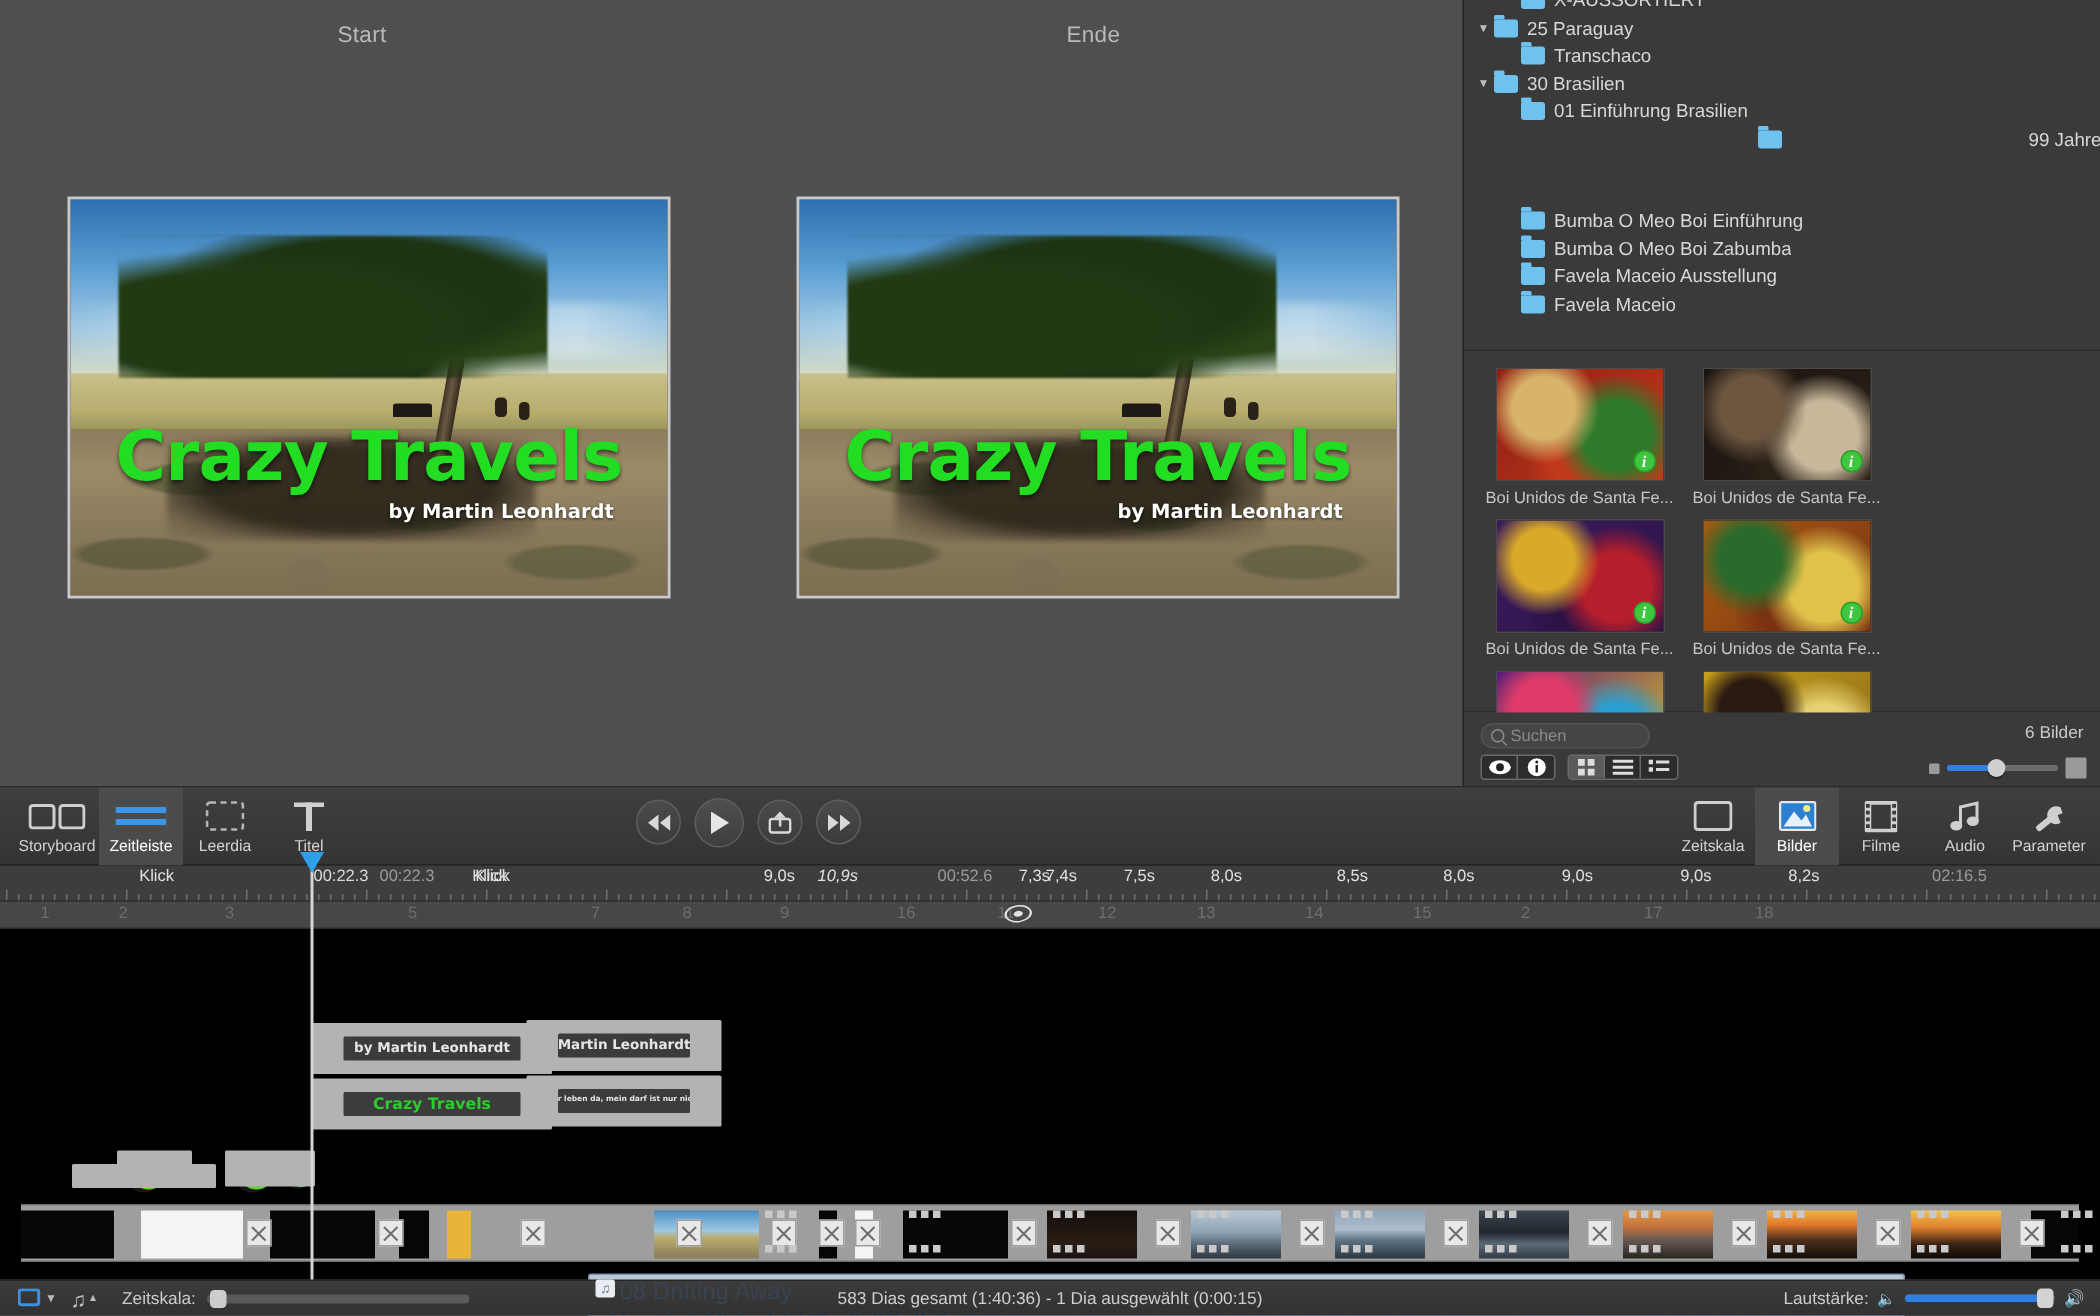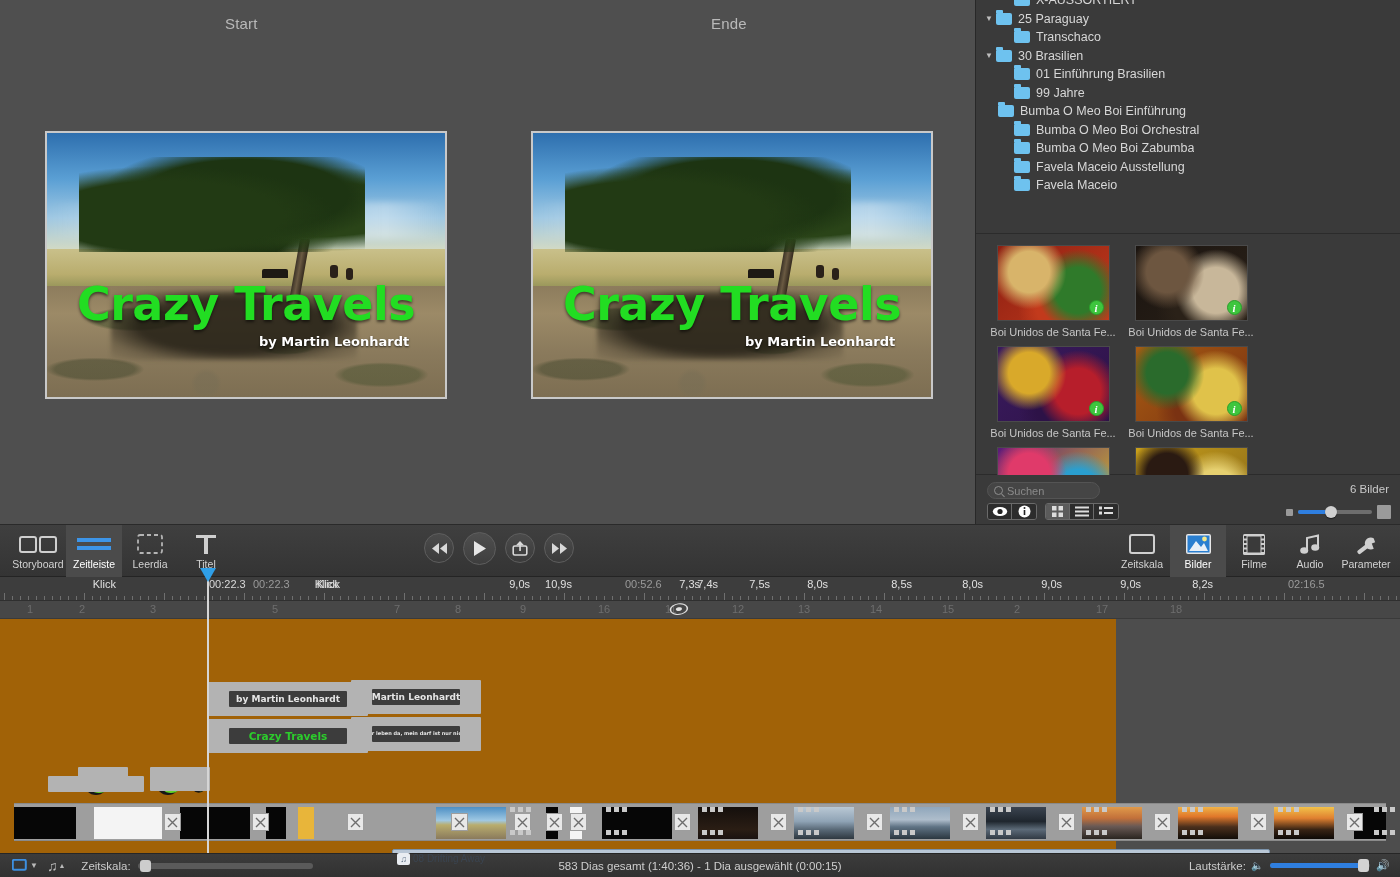--- a/index.html
+++ b/index.html
@@ -240,22 +240,22 @@
     border: 1px solid #5e5e5e;
     display: flex; align-items: center; justify-content: center;
   }
   .tp-btn.big {
     width: 33px; height: 33px; margin-top: -1.5px;
     background: linear-gradient(#4f4f4f, #3e3e3e);
   }
 
   
   #timeline {
-    position: absolute; left: 0; top: 577px; width: 1116px; height: 276px;
-    background: #a16207;
+    position: absolute; left: 0; top: 577px; width: 1400px; height: 276px;
+    background: #000000;
   }
   #ruler {
     position: absolute; left: 0; top: 0; width: 1400px; height: 24px;
     background: #3d3d3d; border-bottom: 1px solid #2f2f2f;
   }
   .dur-label {
     position: absolute; top: 1px; font-size: 11px; color: #e0e0e0;
     transform: translateX(-100%);
   }
   .dur-label.dim { color: #9a9a9a; }
@@ -321,21 +321,21 @@
   .perf {
     position: absolute; width: 5px; height: 5px; background: #c9c9c9;
   }
 
   #audio-clip {
     position: absolute; left: 392px; top: 230px; width: 878px; height: 41px;
     background: #b9c7d6; border: 1px solid #7b93ab; border-radius: 2px;
     overflow: hidden;
   }
   #audio-title {
-    position: absolute; left: 20px; top: 3px; font-size: 10px; color: #3a4450; z-index: 3; text-align: center;
+    position: absolute; left: 20px; top: 3px; font-size: 16px; color: #3a4450; z-index: 3; text-align: center;
   }
   #audio-note {
     position: absolute; left: 4px; top: 3px; width: 13px; height: 12px;
     background: #e9edf2; border-radius: 2px; z-index: 3;
     display: flex; align-items: center; justify-content: center;
     font-size: 9px; color: #5a6b80;
   }
   #wave { position: absolute; left: 0; bottom: 0; width: 100%; height: 34px; }
 
   
@@ -437,34 +437,29 @@
         <div class="tree-row" style="padding-left: 6px;">
           <span class="disclosure">▼</span>
           <span class="folder-ico"></span>
           <span class="tree-label">30 Brasilien</span>
         </div>
         <div class="tree-row" style="padding-left: 24px;">
           <span class="disclosure empty">▼</span>
           <span class="folder-ico"></span>
           <span class="tree-label">01 Einführung Brasilien</span>
         </div>
-        <div class="tree-row" style="padding-left: 24px;">
+        <div class="tree-row" style="padding-left: 24px; justify-content: space-between;">
           <span class="disclosure empty">▼</span>
           <span class="folder-ico"></span>
           <span class="tree-label">99 Jahre</span>
         </div>
-        <div class="tree-row" style="padding-left: 8px;">
+        <div class="tree-row" style="padding-left: 24px; margin-top: 36px;">
           <span class="disclosure empty">▼</span>
           <span class="folder-ico"></span>
           <span class="tree-label">Bumba O Meo Boi Einführung</span>
-        </div>
-        <div class="tree-row" style="padding-left: 24px;">
-          <span class="disclosure empty">▼</span>
-          <span class="folder-ico"></span>
-          <span class="tree-label">Bumba O Meo Boi Orchestral</span>
         </div>
         <div class="tree-row" style="padding-left: 24px;">
           <span class="disclosure empty">▼</span>
           <span class="folder-ico"></span>
           <span class="tree-label">Bumba O Meo Boi Zabumba</span>
         </div>
         <div class="tree-row" style="padding-left: 24px;">
           <span class="disclosure empty">▼</span>
           <span class="folder-ico"></span>
           <span class="tree-label">Favela Maceio Ausstellung</span>
@@ -706,21 +701,21 @@
   </div>
 
   <div id="timeline">
     <div id="ruler">
         <div class="dur-label" style="left: 116px;">Klick</div>
         <div class="dur-label" style="left: 340px;">Klick</div>
         <div class="dur-label dim" style="left: 253px; transform: none;">00:22.3</div>
         <div class="dur-label" style="left: 338px;">Klick</div>
         <div class="dur-label" style="left: 530px;">9,0s</div>
         <div class="dur-label dim" style="left: 625px; transform: none;">00:52.6</div>
-        <div class="dur-label" style="left: 572px;">10,9s</div>
+        <div class="dur-label" style="left: 572px; font-style: italic;">10,9s</div>
         <div class="dur-label" style="left: 718px;">7,4s</div>
         <div class="dur-label" style="left: 700px;">7,3s</div>
         <div class="dur-label" style="left: 770px;">7,5s</div>
         <div class="dur-label" style="left: 828px;">8,0s</div>
         <div class="dur-label" style="left: 912px;">8,5s</div>
         <div class="dur-label" style="left: 983px;">8,0s</div>
         <div class="dur-label" style="left: 1062px;">9,0s</div>
         <div class="dur-label" style="left: 1141px;">9,0s</div>
         <div class="dur-label" style="left: 1213px;">8,2s</div>
         <div class="dur-label dim" style="left: 1288px; transform: none;">02:16.5</div>

